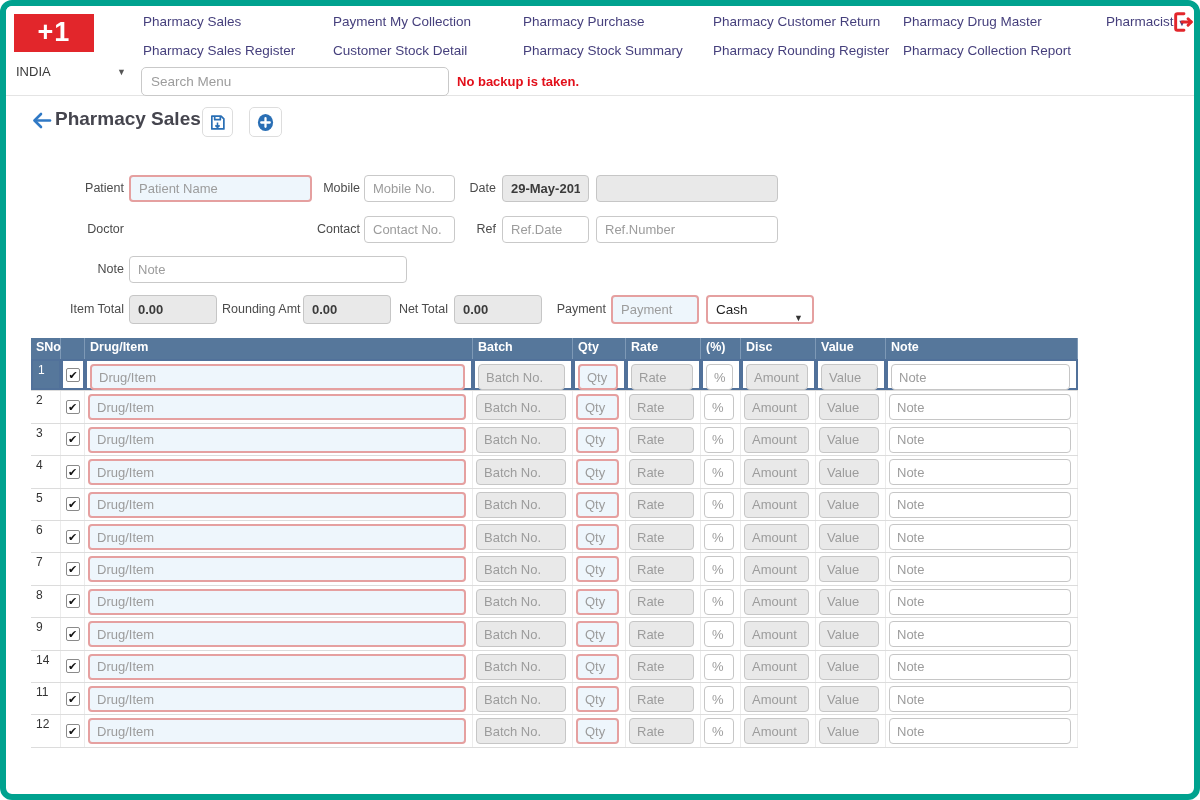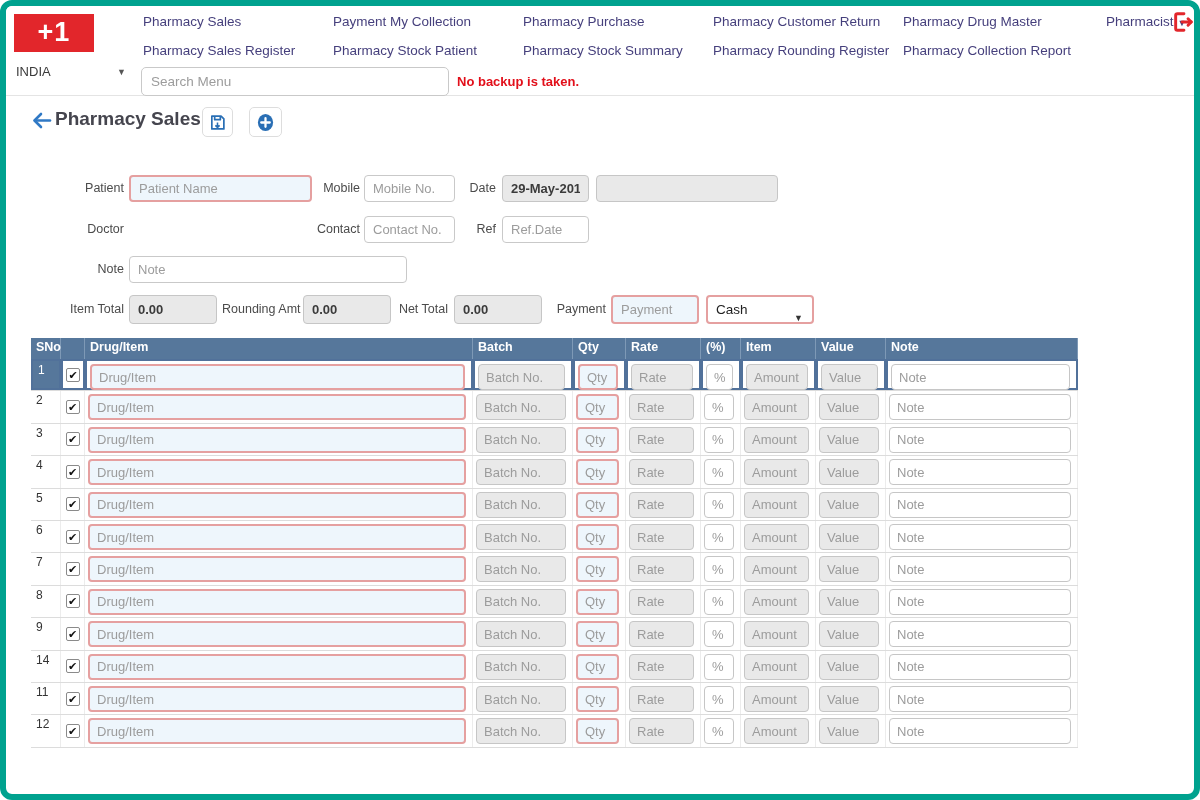--- a/index.html
+++ b/index.html
@@ -72,21 +72,21 @@
     </div>
     <div id="nav-row1">
         <div class="nav-item" style="left: 137px; top: 8px;">Pharmacy Sales</div>
         <div class="nav-item" style="left: 327px; top: 8px;">Payment My Collection</div>
         <div class="nav-item" style="left: 517px; top: 8px;">Pharmacy Purchase</div>
         <div class="nav-item" style="left: 707px; top: 8px;">Pharmacy Customer Return</div>
         <div class="nav-item" style="left: 897px; top: 8px;">Pharmacy Drug Master</div>
       </div>
     <div id="nav-row2">
         <div class="nav-item" style="left: 137px; top: 37px;">Pharmacy Sales Register</div>
-        <div class="nav-item" style="left: 327px; top: 37px;">Pharmacy Stock Patient</div>
+        <div class="nav-item" style="left: 327px; top: 37px;">Customer Stock Detail</div>
         <div class="nav-item" style="left: 517px; top: 37px;">Pharmacy Stock Summary</div>
         <div class="nav-item" style="left: 707px; top: 37px;">Pharmacy Rounding Register</div>
         <div class="nav-item" style="left: 897px; top: 37px;">Pharmacy Collection Report</div>
       </div>
     <div class="user">
       <span>Pharmacist</span><span class="caret">▼</span>
     </div>
     <div class="logout">
       <svg width="22" height="22" viewBox="0 0 24 24" fill="none" stroke="#e2262b" stroke-width="3.2" stroke-linecap="round" stroke-linejoin="round">
         <path d="M13 3 H6 a2 2 0 0 0 -2 2 v14 a2 2 0 0 0 2 2 h7"></path>
@@ -125,20 +125,21 @@
   <input class="inp" style="left: 358px; top: 169px; width: 91px;" placeholder="Mobile No.">
   <div class="lbl" style="left:460px;top:175px;width:30px">Date</div>
   <input class="inp inp-dis inp-bold" style="left: 496px; top: 169px; width: 87px;" disabled="" value="29-May-2018">
   <input class="inp inp-dis" style="left: 590px; top: 169px; width: 182px;" disabled="">
 
   <div class="lbl" style="left:30px;top:216px;width:88px">Doctor</div>
   <div class="lbl" style="left:308px;top:216px;width:46px">Contact</div>
   <input class="inp" style="left: 358px; top: 210px; width: 91px;" placeholder="Contact No.">
   <div class="lbl" style="left:460px;top:216px;width:30px">Ref</div>
   <input class="inp" style="left: 496px; top: 210px; width: 87px;" placeholder="Ref.Date">
+  <input class="inp" style="left: 590px; top: 210px; width: 182px;" placeholder="Ref.Number">
 
   <div class="lbl" style="left:30px;top:256px;width:88px">Note</div>
   <input class="inp" style="left: 123px; top: 250px; width: 278px;" placeholder="Note">
 
   <div class="lbl" style="left:30px;top:296px;width:88px">Item Total</div>
   <input class="inp inp-dis inp-bold" style="left: 123px; top: 289px; width: 88px; height: 29px;" disabled="" value="0.00">
   <div class="lbl" style="left:216px;top:296px;width:76px">Rounding Amt</div>
   <input class="inp inp-dis inp-bold" style="left: 297px; top: 289px; width: 88px; height: 29px;" disabled="" value="0.00">
   <div class="lbl" style="left:390px;top:296px;width:52px">Net Total</div>
   <input class="inp inp-dis inp-bold" style="left: 448px; top: 289px; width: 88px; height: 29px;" disabled="" value="0.00">
@@ -151,21 +152,21 @@
 
   <div class="grid">
     <div class="grid-head" id="grid-head">
         <div class="gh-cell" style="left: 0px; width: 30px;">SNo</div>
         <div class="gh-cell" style="left: 30px; width: 24px;"></div>
         <div class="gh-cell" style="left: 54px; width: 388px;">Drug/Item</div>
         <div class="gh-cell" style="left: 442px; width: 100px;">Batch</div>
         <div class="gh-cell" style="left: 542px; width: 53px;">Qty</div>
         <div class="gh-cell" style="left: 595px; width: 75px;">Rate</div>
         <div class="gh-cell" style="left: 670px; width: 40px;">(%)</div>
-        <div class="gh-cell" style="left: 710px; width: 75px;">Item</div>
+        <div class="gh-cell" style="left: 710px; width: 75px;">Disc</div>
         <div class="gh-cell" style="left: 785px; width: 70px;">Value</div>
         <div class="gh-cell" style="left: 855px; width: 192px;">Note</div>
       </div>
     <div class="grid-body" id="grid-body" style="height: 388.8px;">
         <div class="grid-row selected" style="top: 0px; height: 32.4px;">
           <div class="cell cell-sno" style="left: 0px; width: 30px; height: 31.4px;">1</div>
           <div class="cell cell-check" style="left: 30px; width: 24px; height: 31.4px;">
             <span class="cb">✔</span>
           </div>
           <div class="cell cell-drug" style="left: 54px; width: 388px; height: 31.4px;">

